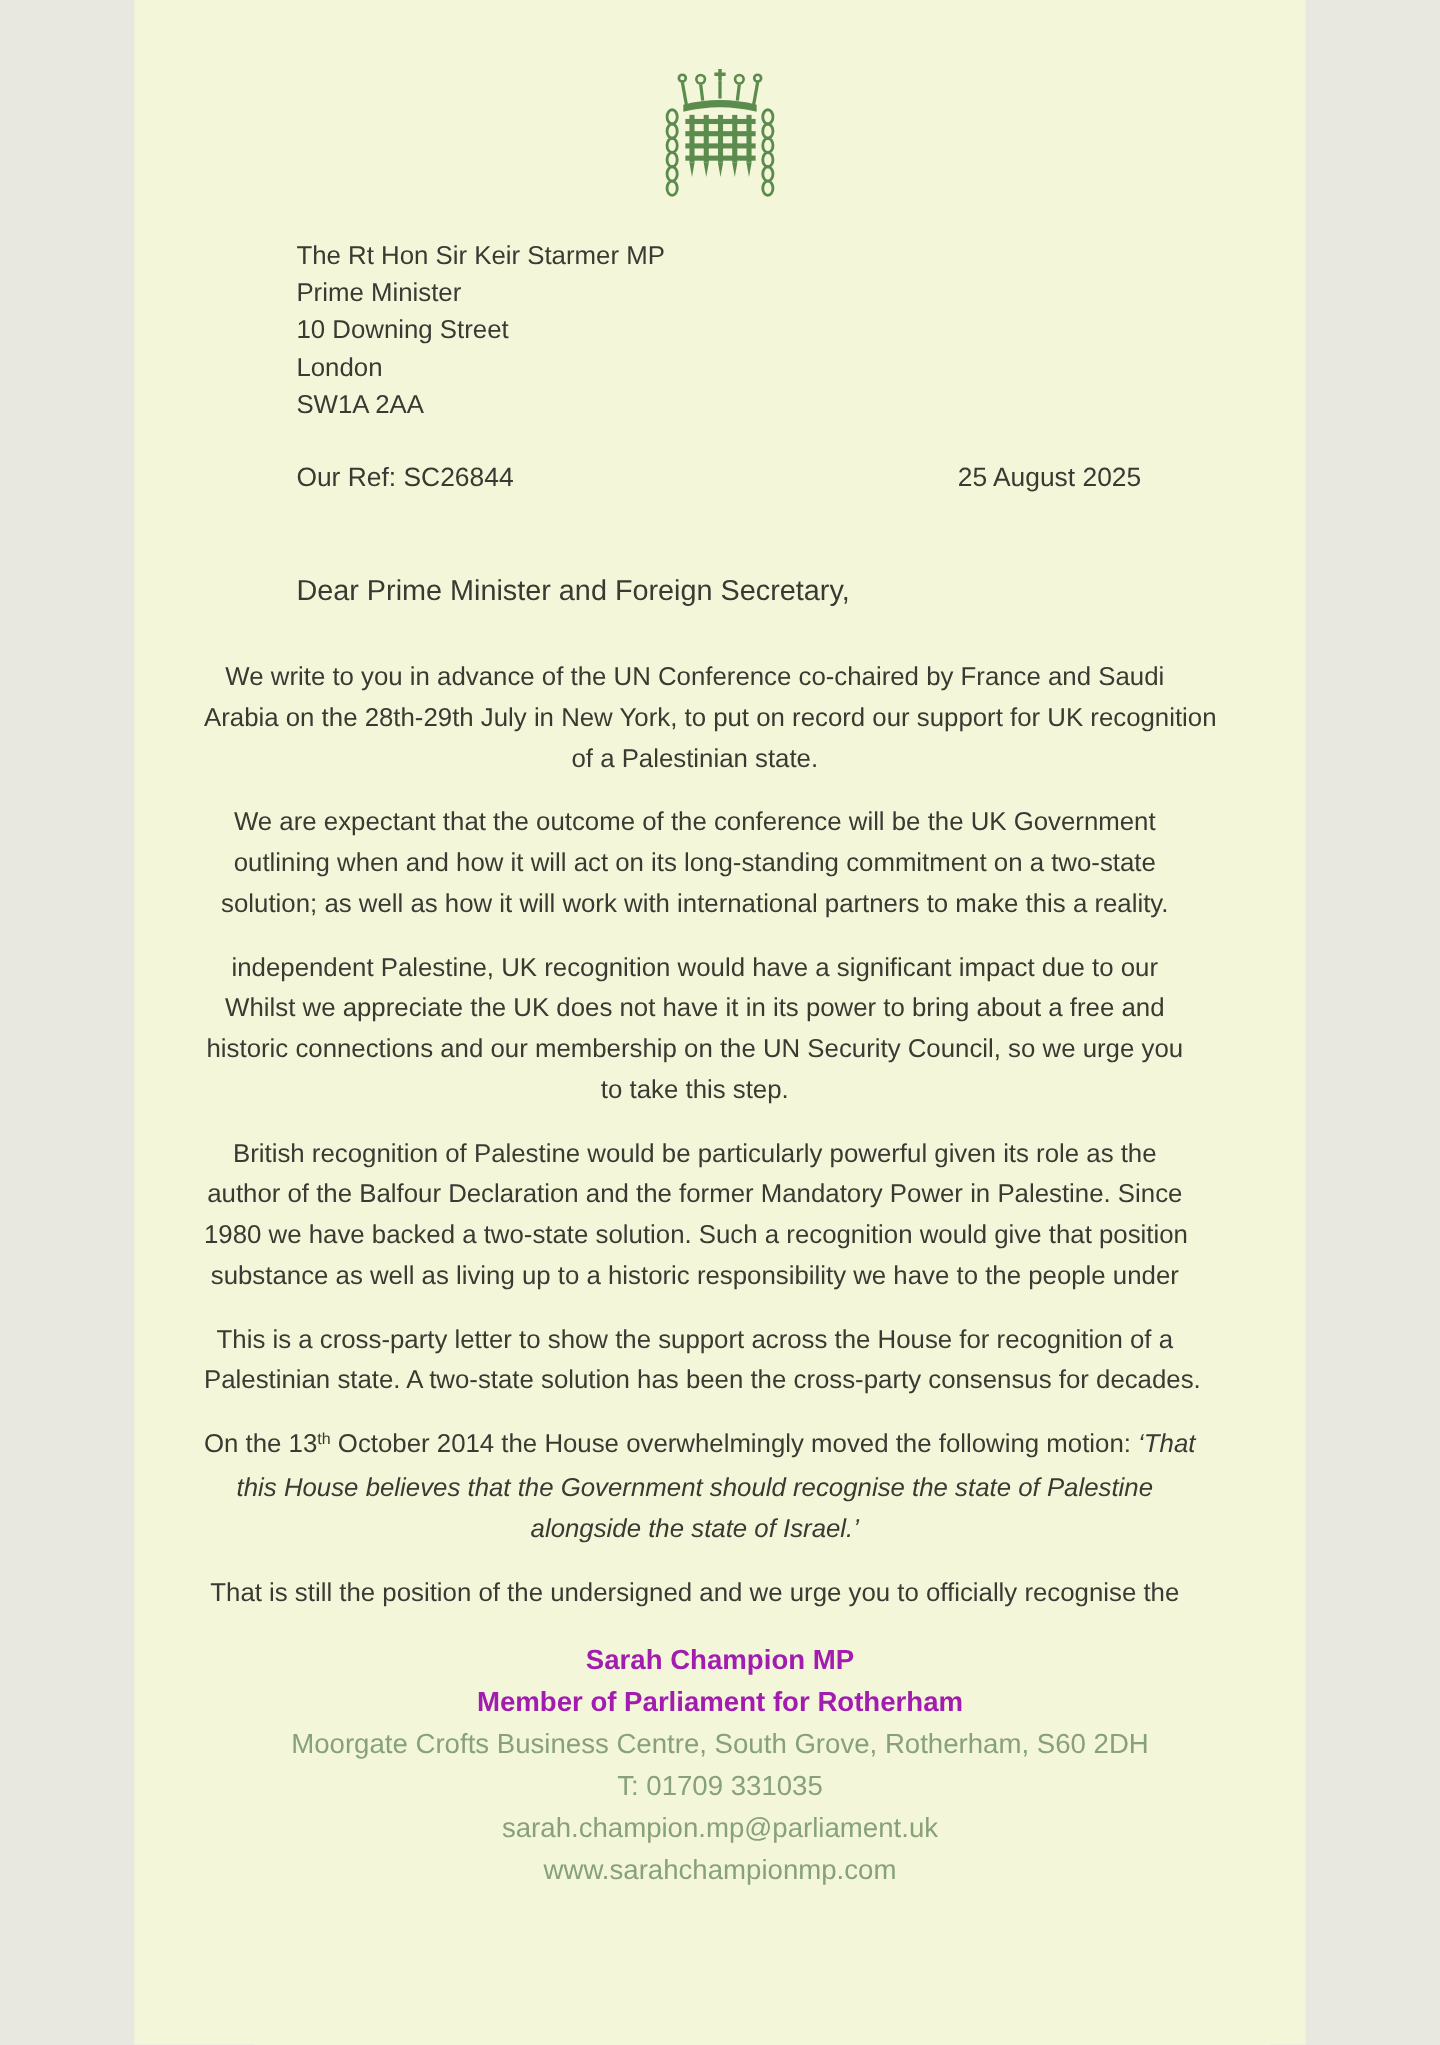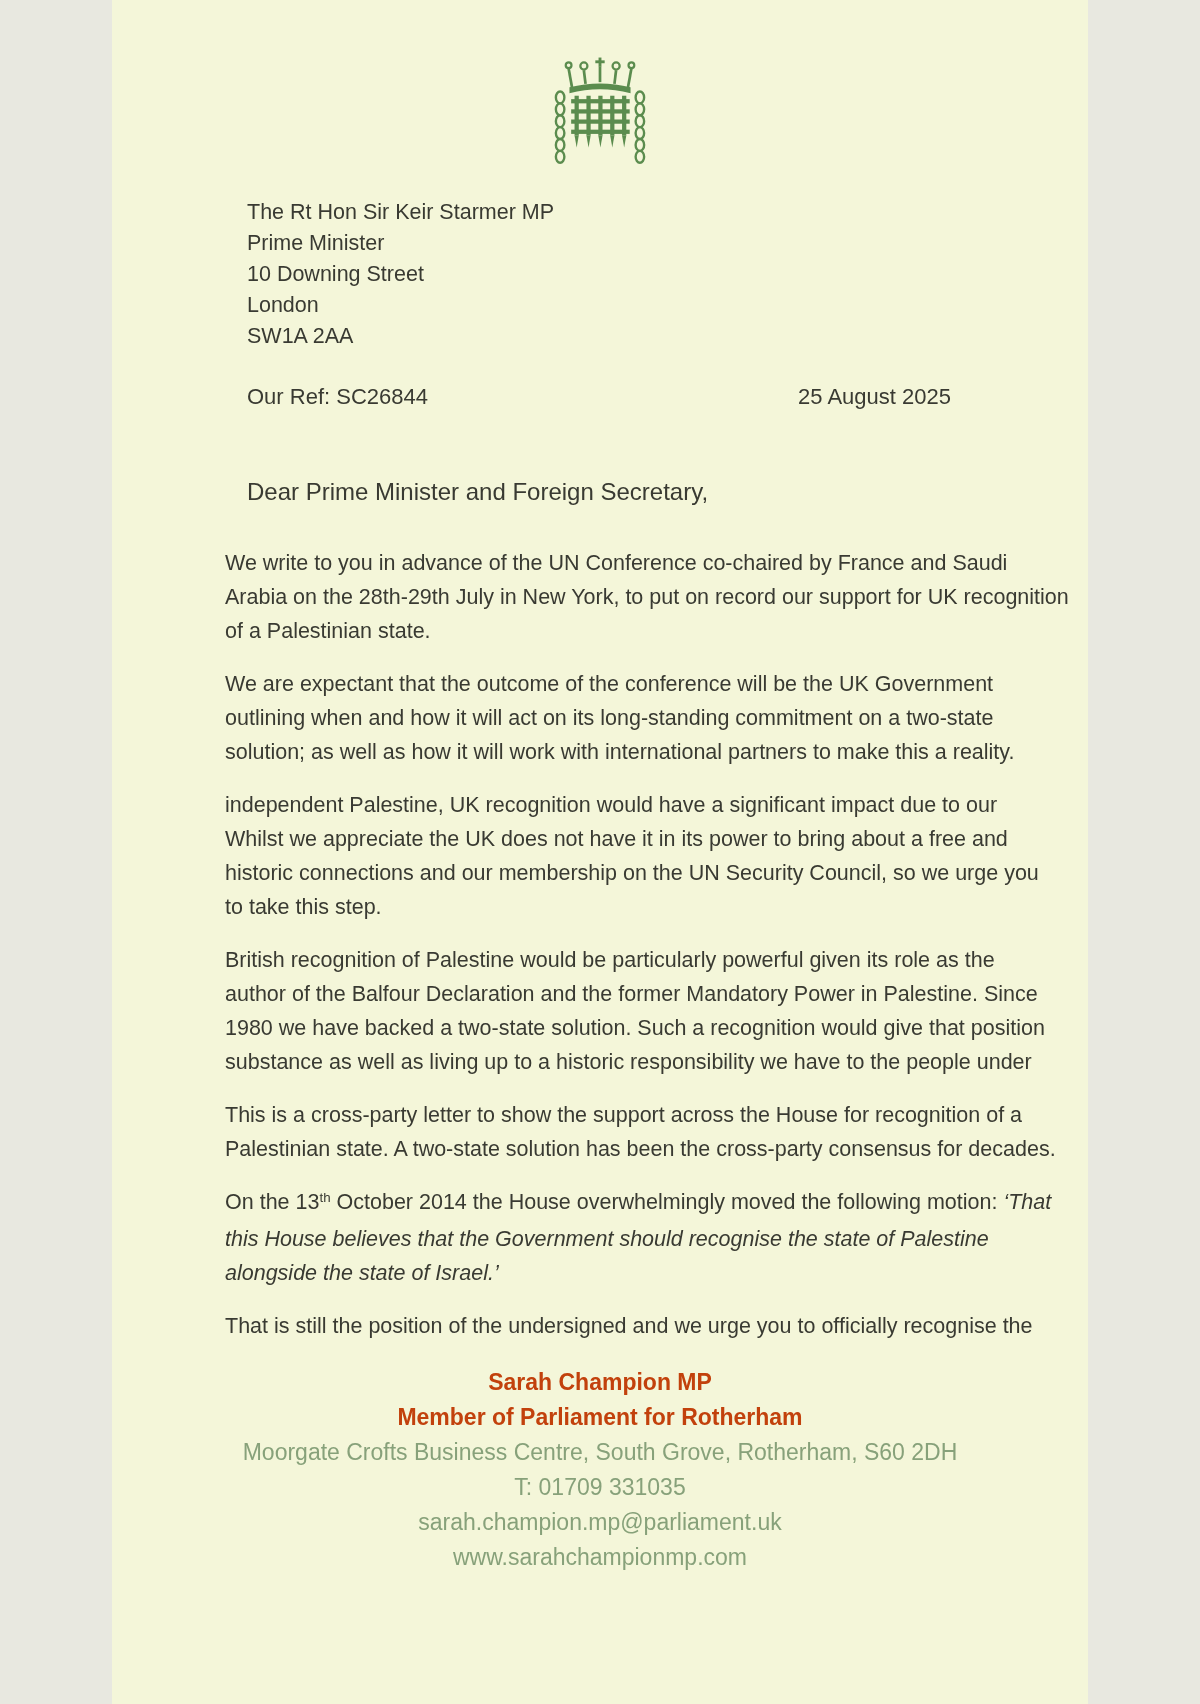--- a/index.html
+++ b/index.html
@@ -35,41 +35,42 @@
     font-size:24px;
     line-height:27px;
   }
   .subject{
     margin:29px 137px 0 135px;
     font-size:21.5px;
     font-weight:700;
     line-height:27px;
   }
   .letter-body{
-    margin:0 100px 0 113px;
+    margin:0 100px 0 58px;
+    text-align:center;
   }
   .para{
     margin:19px 0 0 0;
     font-size:21.5px;
     line-height:34px;
   }
   .para:first-child{margin-top:41px;}
   .line{display:block;white-space:nowrap;}
   .it{font-style:italic;}
   .sup{font-size:0.62em;position:relative;top:-0.5em;}
   .signature{
     margin-top:22px;
     text-align:center;
     font-size:23px;
     line-height:35px;
     color:#87a17a;
   }
   .sig-line.sig-bold{
     font-weight:700;
-    color:#c2410c;
+    color:#a21caf;
   }
 </style>
 </head>
 <body>
 
 <div class="page">
 
   <div class="logo-wrap">
     <svg width="102" height="112" viewBox="0 0 120 132" xmlns="http://www.w3.org/2000/svg">
 

